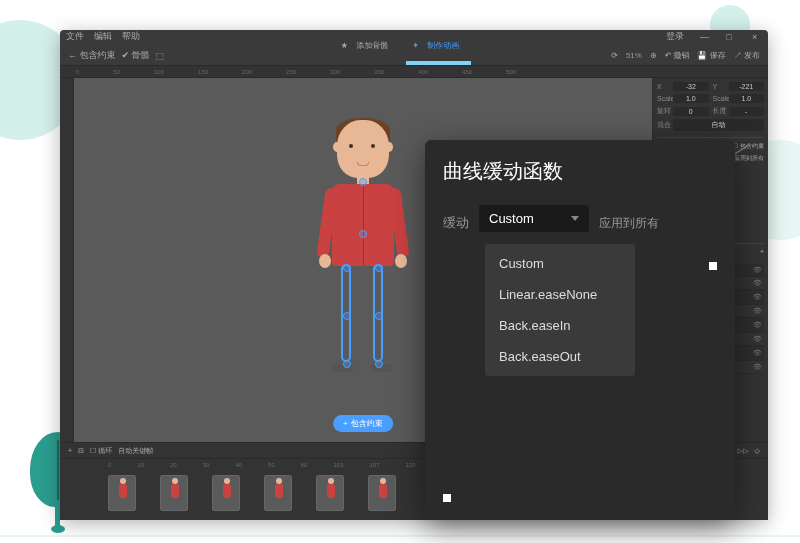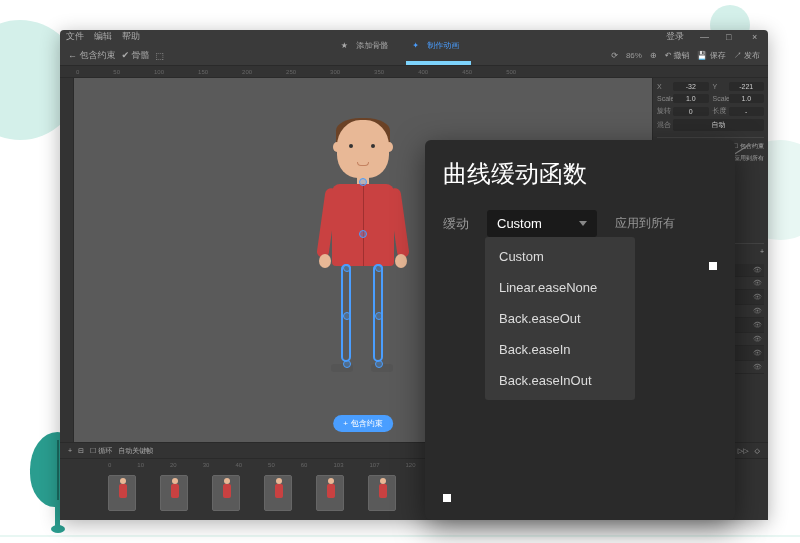--- a/index.html
+++ b/index.html
@@ -63,22 +63,22 @@
 .layer-row:nth-child(odd){background:#2e2e2e}
 .eye-icon{width:8px;height:8px;opacity:0.6}
 .timeline{height:78px;background:#333;border-top:1px solid #2a2a2a;display:flex;flex-direction:column}
 .tl-controls{height:16px;display:flex;align-items:center;gap:6px;padding:0 8px;font-size:7px;border-bottom:1px solid #2a2a2a}
 .tl-ruler{height:12px;display:flex;font-size:6px;color:#666;align-items:center;padding-left:48px;gap:26px;overflow:hidden}
 .tl-frames{flex:1;display:flex;gap:24px;padding:4px 48px;overflow:hidden}
 .frame-thumb{width:28px;height:36px;background:#5a5a5a;border:1px solid #666;border-radius:2px;position:relative;flex-shrink:0}
 .frame-thumb::after{content:"";position:absolute;width:8px;height:14px;background:#c94141;top:8px;left:10px;border-radius:2px}
 .frame-thumb::before{content:"";position:absolute;width:6px;height:6px;background:#e8b896;border-radius:50%;top:2px;left:11px}
 .popup{position:absolute;top:140px;left:425px;width:310px;height:380px;background:#2a2a2a;border-radius:6px;box-shadow:0 8px 30px rgba(0,0,0,0.5);z-index:10;padding:18px;color:#ddd}
-.popup-title{font-size:24px;color:#fff;margin-bottom:20px}
-.popup-row{display:flex;align-items:center;gap:18px;}
+.popup-title{font-size:20px;color:#fff;margin-bottom:20px}
+.popup-row{display:flex;align-items:flex-end;gap:10px;margin-bottom:12px}
 .popup-label{font-size:13px;color:#999}
 .popup-select{flex:1;background:#1a1a1a;padding:6px 10px;border-radius:3px;font-size:13px;color:#fff;display:flex;justify-content:space-between;align-items:center;max-width:110px}
 .popup-apply{font-size:12px;color:#999}
 .dropdown{background:#3a3a3a;border-radius:3px;padding:4px 0;margin-left:42px;width:150px}
 .dropdown-item{padding:8px 14px;font-size:13px;color:#ddd}
 .popup-curve{position:absolute;bottom:18px;right:18px;left:18px;height:60px}
 .curve-handle{width:8px;height:8px;background:#fff;position:absolute}
 .curve-h1{bottom:0;left:0}
 .curve-h2{top:-180px;right:0}
 .floor-line{position:absolute;bottom:6px;left:0;right:0;height:2px;background:#e8f7f3;z-index:0}
@@ -117,21 +117,21 @@
   </div>
 
   <div class="toolbar">
     <div class="toolbar-left">
       <span>← <span>包含约束</span></span>
       <span>✔ <span>骨骼</span></span>
       <span>⬚</span>
     </div>
     <div class="toolbar-right">
       <span>⟳</span>
-      <span class="zoom">86%</span>
+      <span class="zoom">51%</span>
       <span>⊕</span>
       <span>↶ <span>撤销</span></span>
       <span>💾 <span>保存</span></span>
       <span>↗ <span>发布</span></span>
     </div>
   </div>
 
   <div class="ruler-h">
     <span>0</span>
       <span>50</span>
@@ -312,21 +312,20 @@
     <span class="popup-label">缓动</span>
     <div class="popup-select">
       <span>Custom</span>
       <span class="chevron"></span>
     </div>
     <span class="popup-apply">应用到所有</span>
   </div>
   <div class="dropdown">
     <div class="dropdown-item">Custom</div>
     <div class="dropdown-item">Linear.easeNone</div>
+    <div class="dropdown-item">Back.easeIn</div>
     <div class="dropdown-item">Back.easeOut</div>
-    <div class="dropdown-item">Back.easeIn</div>
-    <div class="dropdown-item">Back.easeInOut</div>
   </div>
   <div class="popup-curve">
     <div class="curve-handle curve-h1"></div>
     <div class="curve-handle curve-h2"></div>
   </div>
 </div>
 
 </body></html>

